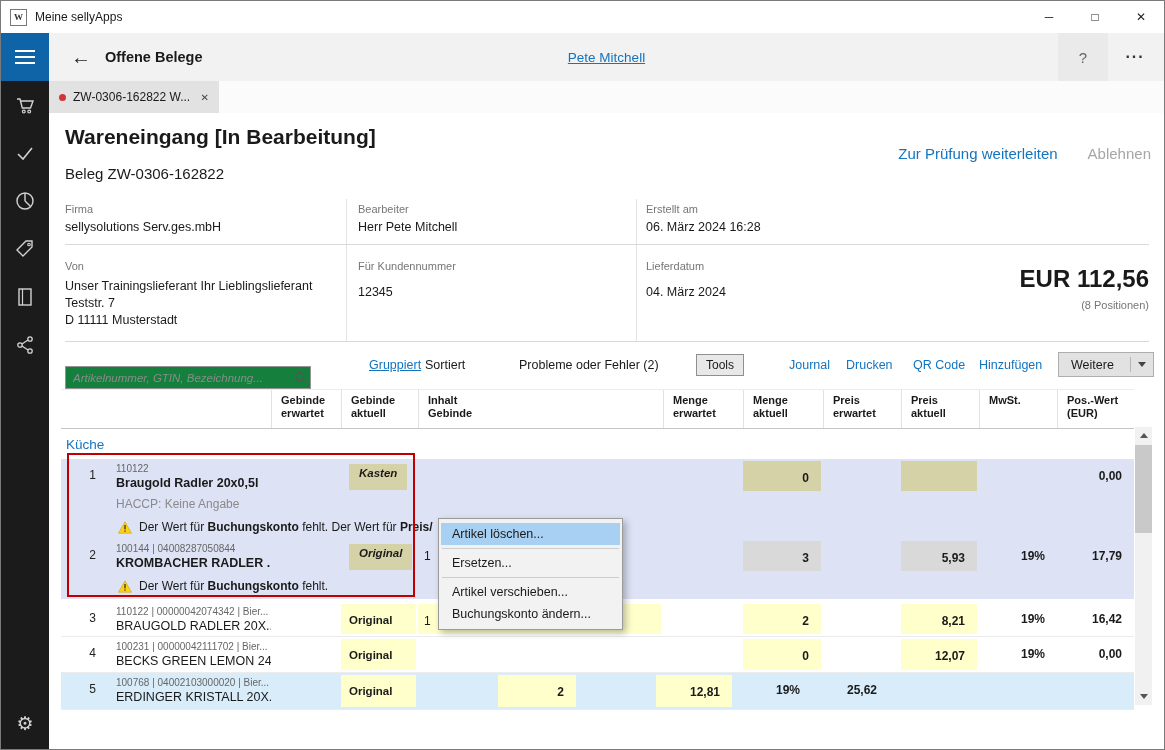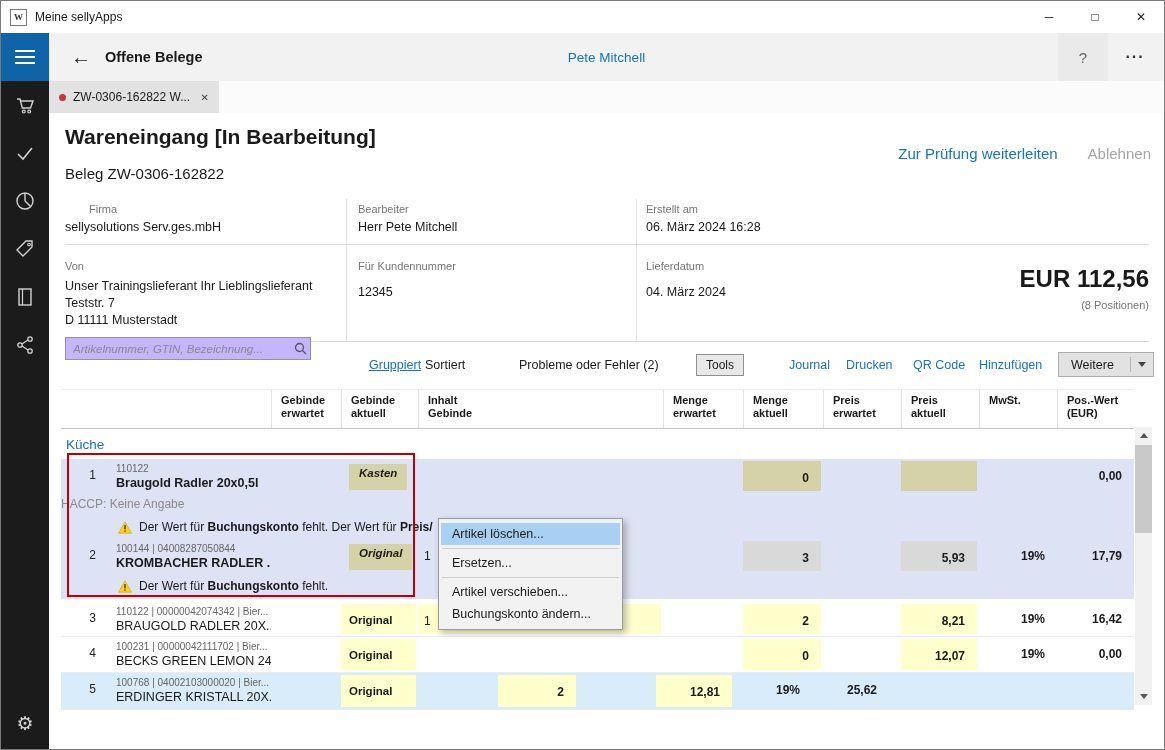--- a/index.html
+++ b/index.html
@@ -18,21 +18,21 @@
   .hamburger{position:absolute;left:0;top:0;width:48px;height:48px;background:#0e64a6;display:flex;flex-direction:column;align-items:center;justify-content:center;gap:4px;}
   .hamburger span{display:block;width:20px;height:2px;background:#fff;}
   .side-icons{position:absolute;top:48px;left:0;width:48px;display:flex;flex-direction:column;}
   .side-icon{width:48px;height:48px;display:flex;align-items:center;justify-content:center;color:#d2d2d2;}
   .side-gear{position:absolute;bottom:6px;left:0;width:48px;height:40px;display:flex;align-items:center;justify-content:center;color:#d2d2d2;font-size:19px;}
 
   
   .navbar{position:absolute;left:48px;top:32px;width:1115px;height:48px;background:#f2f2f2;}
   .back-btn{position:absolute;left:12px;top:0;height:48px;width:40px;display:flex;align-items:center;justify-content:center;font-size:20px;color:#222;}
   .nav-title{position:absolute;left:56px;top:16px;font-size:14.5px;font-weight:700;}
-  .nav-user{position:absolute;left:0;right:0;top:17px;text-align:center;font-size:13.5px;color:#1374c0;}
+  .nav-user{position:absolute;left:0;right:0;top:17px;text-align:center;font-size:13.5px;color:#1374c0;text-decoration:underline;}
   .nav-help{position:absolute;right:56px;top:0;width:50px;height:48px;background:#eaeaea;display:flex;align-items:center;justify-content:center;font-size:15px;color:#666;}
   .nav-more{position:absolute;right:6px;top:0;width:46px;height:48px;display:flex;align-items:center;justify-content:center;font-size:16px;font-weight:700;color:#333;letter-spacing:1px;}
 
   
   .tabstrip{position:absolute;left:48px;top:80px;width:1115px;height:32px;background:#fbfbfb;}
   .tab{position:absolute;left:0;top:0;height:32px;width:170px;background:#e2e2e2;display:flex;align-items:center;padding:0 10px;gap:7px;box-sizing:border-box;}
   .tab-dot{width:7px;height:7px;border-radius:50%;background:#d13438;flex:none;}
   .tab-label{font-size:12px;white-space:nowrap;}
   .tab-close{margin-left:auto;font-size:10px;color:#444;}
 
@@ -46,21 +46,21 @@
 
   .hline{position:absolute;left:16px;right:15px;height:1px;background:#d9d9d9;}
   .vline{position:absolute;width:1px;background:#e3e3e3;top:86px;height:142px;}
   .lbl{position:absolute;font-size:11px;color:#767676;}
   .val{position:absolute;font-size:12.5px;color:#1a1a1a;}
   .von-lines div{line-height:17px;}
   .total{position:absolute;right:15px;top:152px;font-size:24px;font-weight:700;text-align:right;}
   .total-sub{position:absolute;right:15px;top:186px;font-size:11px;color:#767676;text-align:right;}
 
   
-  .search-box{position:absolute;left:16px;top:224px;width:246px;height:23px;border:1px solid #949494;background:#c4b5fd;display:flex;align-items:center;box-sizing:border-box;}
+  .search-box{position:absolute;left:16px;top:253px;width:246px;height:23px;border:1px solid #949494;background:#15803d;display:flex;align-items:center;box-sizing:border-box;}
   .search-box input{flex:1;border:none;outline:none;font-size:11.5px;padding:0 4px 0 7px;font-family:inherit;background:transparent;}
   .search-box input::placeholder{font-style:italic;color:#8a8a8a;}
   .search-ico{flex:none;width:20px;display:flex;align-items:center;justify-content:center;}
   .tb-text{position:absolute;top:245px;font-size:12.5px;color:#1a1a1a;white-space:nowrap;}
   .tb-link{position:absolute;top:245px;font-size:12.5px;color:#1374c0;white-space:nowrap;}
   .tb-link.u{text-decoration:underline;}
   .tools-btn{position:absolute;left:647px;top:241px;height:22px;padding:0 9px;background:#e8e8e8;border:1px solid #8f8f8f;font-size:12px;line-height:20px;box-sizing:border-box;}
   .weitere{position:absolute;left:1009px;top:239px;width:96px;height:25px;background:#e2e2e2;border:1px solid #aeaeae;display:flex;align-items:center;box-sizing:border-box;font-size:12.5px;}
   .weitere .wlabel{padding-left:12px;}
   .wt-div{margin-left:auto;width:1px;height:15px;background:#b5b5b5;}
@@ -88,21 +88,21 @@
   .name.bold{font-weight:700;}
   .badge{display:inline-block;margin:5px 0 0 8px;padding:3px 10px 11px;background:#d6d2a8;font-size:11.5px;font-weight:700;font-style:italic;}
   .cellbg{background-clip:padding-box;border-top:2px solid transparent;border-bottom:2px solid transparent;border-right:2px solid transparent;}
   .olive{background-color:#d6d2a8;}
   .grayc{background-color:#d9d9d9;}
   .yellow{background-color:#ffffcc;}
   .vcell{font-size:12px;font-weight:700;text-align:right;padding:10px 12px 0 0;}
   .inh{font-size:12px;padding:10px 0 0 6px;}
   .badge-cell{font-size:11.5px;font-weight:700;padding:10px 0 0 8px;}
   .subline{display:flex;align-items:center;}
-  .haccp{height:22px;font-size:12px;color:#8a8a8a;}
+  .haccp{height:22px;padding-left:55px;font-size:12px;color:#8a8a8a;}
   .warnline{height:24px;padding-left:57px;font-size:12px;gap:7px;white-space:nowrap;}
   .warnline b{font-weight:700;}
 
   
   .red-rect{position:absolute;left:18px;top:340px;width:348px;height:144px;border:2px solid #c00000;z-index:40;pointer-events:none;box-sizing:border-box;}
 
   
   .ctx{position:absolute;left:389px;top:405px;width:185px;background:#f2f2f2;border:1px solid #9b9b9b;box-shadow:3px 3px 7px rgba(0,0,0,.28);padding:4px 0;z-index:60;box-sizing:border-box;}
   .ctx-item{height:22px;line-height:22px;font-size:12.5px;padding:0 11px;margin:0 2px;white-space:nowrap;}
   .ctx-item.hl{background:#a8d0f3;}
@@ -199,21 +199,21 @@
   <div class="content">
     <div class="doc-title">Wareneingang [In Bearbeitung]</div>
     <div class="doc-actions">
       <span class="act-forward">Zur Prüfung weiterleiten</span>
       <span class="act-reject">Ablehnen</span>
     </div>
     <div class="beleg">Beleg ZW-0306-162822</div>
 
     <div class="vline" style="left:297px;"></div>
     <div class="vline" style="left:587px;"></div>
-    <div class="lbl" style="left:16px;top:90px;margin-left:24px;">Firma</div>
+    <div class="lbl" style="left:16px;top:90px;">Firma</div>
     <div class="val" style="left:16px;top:107px;">sellysolutions Serv.ges.mbH</div>
     <div class="lbl" style="left:309px;top:90px;">Bearbeiter</div>
     <div class="val" style="left:309px;top:107px;">Herr Pete Mitchell</div>
     <div class="lbl" style="left:597px;top:90px;">Erstellt am</div>
     <div class="val" style="left:597px;top:107px;">06. März 2024 16:28</div>
     <div class="hline" style="top:131px;"></div>
 
     <div class="lbl" style="left:16px;top:147px;">Von</div>
     <div class="val von-lines" style="left:16px;top:165px;">
       <div>Unser Trainingslieferant Ihr Lieblingslieferant</div>

